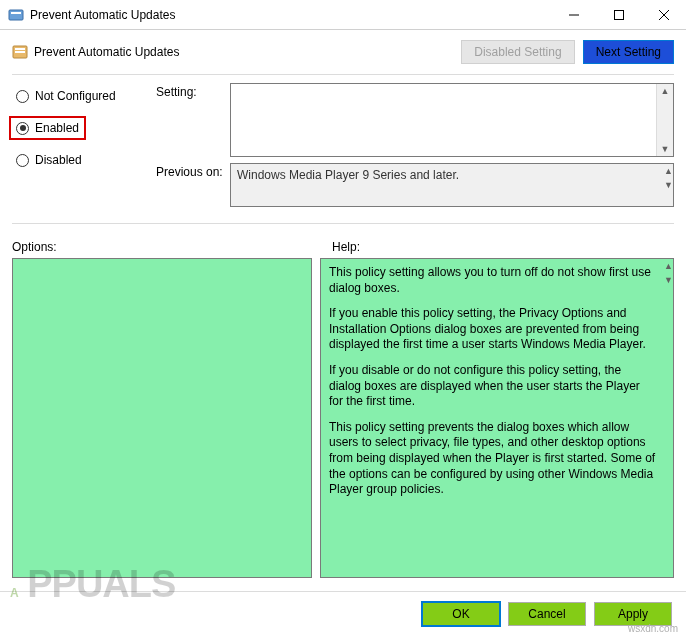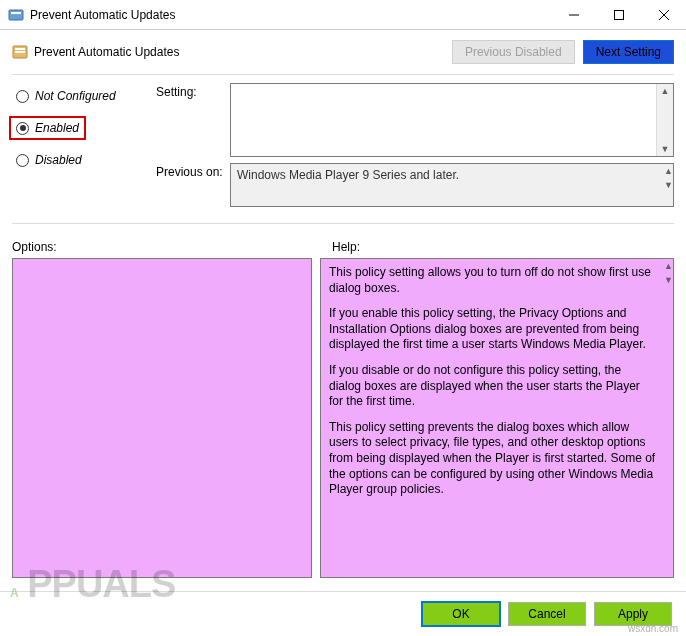--- a/index.html
+++ b/index.html
@@ -16,21 +16,21 @@
 .header-row { display: flex; align-items: center; padding: 10px 12px 6px 12px; }
 .header-row .policy-icon { width: 16px; height: 16px; margin-right: 6px; display: inline-flex; }
 .header-row .policy-title { flex: 1; font-size: 12px; }
 .header-row .nav-btn { height: 24px; padding: 0 12px; margin-left: 8px; border: 1px solid #adadad; background: #e1e1e1; display: flex; align-items: center; justify-content: center; }
 .header-row .nav-btn.disabled { color: #a0a0a0; background: #e6e6e6; border-color: #d0d0d0; }
 .header-row .nav-btn.enabled { background: #1d4ed8; border-color: #0078d4; }
 .hr-divider { border-top: 1px solid #dcdcdc; margin: 4px 12px 8px 12px; }
 
 
 .config { display: grid; grid-template-columns: 140px 70px 1fr; padding: 0 12px; gap: 6px 4px; align-items: start; }
-.radio-group { display: flex; flex-direction: column; gap: 14px; padding-top: 4px; font-style: italic; }
+.radio-group { display: flex; flex-direction: column; gap: 14px; padding-top: 4px; }
 .radio-item { display: flex; align-items: center; gap: 6px; padding: 2px 4px; }
 .radio-item.highlight { outline: 2px solid #d80000; outline-offset: 1px; width: fit-content;}
 .radio-circle { width: 13px; height: 13px; border: 1px solid #333; border-radius: 50%; display: flex; align-items: center; justify-content: center; background:#fff;}
 .radio-circle.selected::after { content: ""; width: 6px; height: 6px; background: #333; border-radius: 50%; }
 .lbl { font-size: 12px; }
 
 .comment-box { grid-column: 3; height: 74px; border: 1px solid #7a7a7a; background: #fff; position: relative; display:flex; }
 .comment-box .vscroll { width: 17px; background: #f0f0f0; display: flex; flex-direction: column; justify-content: space-between; border-left: 1px solid #dcdcdc;}
 .vscroll .arrow { text-align: center; font-size: 9px; color: #606060; line-height: 14px; }
 .comment-box .inner { flex:1; padding: 4px; font-size: 12px; }
@@ -38,21 +38,21 @@
 .supported-box { grid-column: 3; height: 44px; border: 1px solid #7a7a7a; background: #f0f0f0; display:flex; }
 .supported-box .inner { flex:1; padding: 4px 6px; color: #333; }
 
 .row-label { padding-top: 2px; }
 
 
 .panes-header { display: flex; padding: 8px 12px 4px 12px; }
 .panes-header .left { width: 320px; }
 .panes-header .right { flex: 1; }
 .panes { display: flex; gap: 8px; padding: 0 12px; height: 320px; }
-.panes .pane { border: 1px solid #7a7a7a; background: #f0abfc; overflow: hidden; }
+.panes .pane { border: 1px solid #7a7a7a; background: #86efac; overflow: hidden; }
 .panes .options-pane { width: 300px; }
 .panes .help-pane { flex: 1; display:flex; }
 .panes .help-pane .inner { flex:1; padding: 6px 8px; overflow:auto; }
 .panes .help-pane .inner p { margin-bottom: 10px; line-height: 1.3; }
 
 
 .footer { position:absolute; left:0; right:0; bottom:0; display: flex; justify-content: flex-end; align-items: center; padding: 10px 14px; gap: 8px; border-top: 1px solid #dcdcdc; background:#fff;}
 .footer .btn { width: 78px; height: 24px; border: 1px solid #adadad; background: #84cc16; display: flex; align-items: center; justify-content: center; }
 .footer .btn.primary { border-color: #0078d4; outline: 1px solid #0078d4; }
 
@@ -92,21 +92,21 @@
 
 <div class="header-row">
   <span class="policy-icon">
     <svg viewBox="0 0 16 16">
         <rect x="1" y="2" width="14" height="12" rx="1" fill="#e8b96a" stroke="#b98a3e"></rect>
         <rect x="3" y="4" width="10" height="2" fill="#fff"></rect>
         <rect x="3" y="7" width="10" height="2" fill="#fff"></rect>
       </svg>
   </span>
   <span class="policy-title">Prevent Automatic Updates</span>
-  <div class="nav-btn disabled">Previous Disabled</div>
+  <div class="nav-btn disabled">Disabled Setting</div>
   <div class="nav-btn enabled">Next Setting</div>
 </div>
 <div class="hr-divider"></div>
 
 <div class="config">
   <div class="radio-group" style="grid-row: 1 / span 3;">
     <div class="radio-item">
       <span class="radio-circle"></span>
       <span class="lbl">Not Configured</span>
     </div>

